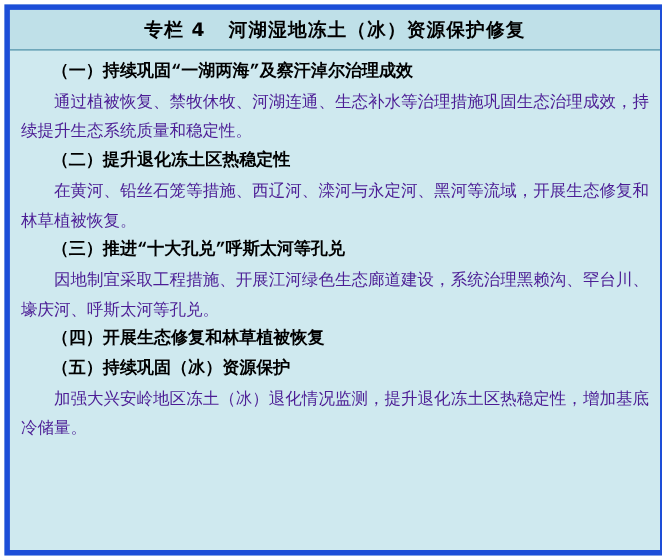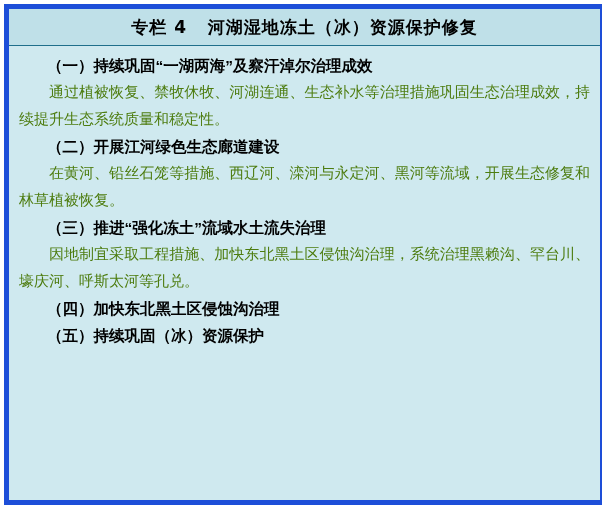--- a/index.html
+++ b/index.html
@@ -45,33 +45,33 @@
   .body-area {
     flex: 1;
     padding: 6px 10px 4px 10px;
     box-sizing: border-box;
     background: #cfe9ef;
   }
   .sec {
     margin: 0;
   }
   .sec-head {
-    font-family: Liberation Sans, sans-serif;
+    font-family: Liberation Mono, monospace;
     font-weight: bold;
     font-size: 15.5px;
     line-height: 27px;
     color: #000000;
     text-indent: 28px;
     margin: 0;
   }
   .sec-body {
     font-family: "DejaVu Serif", "Liberation Serif", serif;
     font-size: 15px;
     line-height: 27px;
-    color: #4d7c0f;
+    color: #4c1d95;
     text-indent: 30px;
     margin: 0;
     text-align: justify;
     text-justify: inter-ideograph;
   }
 </style>
 </head>
 <body>
 
 <div class="box">
@@ -81,31 +81,32 @@
   </div>
 
   <div class="body-area">
 
     <div class="sec">
       <p class="sec-head">（一）持续巩固“一湖两海”及察汗淖尔治理成效</p>
       <p class="sec-body">通过植被恢复、禁牧休牧、河湖连通、生态补水等治理措施巩固生态治理成效，持续提升生态系统质量和稳定性。</p>
     </div>
 
     <div class="sec">
-      <p class="sec-head">（二）开展江河绿色生态廊道建设</p>
+      <p class="sec-head">（二）提升退化冻土区热稳定性</p>
       <p class="sec-body">在黄河、铅丝石笼等措施、西辽河、滦河与永定河、黑河等流域，开展生态修复和林草植被恢复。</p>
     </div>
 
     <div class="sec">
-      <p class="sec-head">（三）推进“强化冻土”流域水土流失治理</p>
-      <p class="sec-body">因地制宜采取工程措施、加快东北黑土区侵蚀沟治理，系统治理黑赖沟、罕台川、壕庆河、呼斯太河等孔兑。</p>
+      <p class="sec-head">（三）推进“十大孔兑”呼斯太河等孔兑</p>
+      <p class="sec-body">因地制宜采取工程措施、开展江河绿色生态廊道建设，系统治理黑赖沟、罕台川、壕庆河、呼斯太河等孔兑。</p>
     </div>
 
     <div class="sec">
-      <p class="sec-head">（四）加快东北黑土区侵蚀沟治理</p>
+      <p class="sec-head">（四）开展生态修复和林草植被恢复</p>
     </div>
 
     <div class="sec">
       <p class="sec-head">（五）持续巩固（冰）资源保护</p>
+      <p class="sec-body">加强大兴安岭地区冻土（冰）退化情况监测，提升退化冻土区热稳定性，增加基底冷储量。</p>
     </div>
 
   </div>
 </div>
 
 </body></html>

